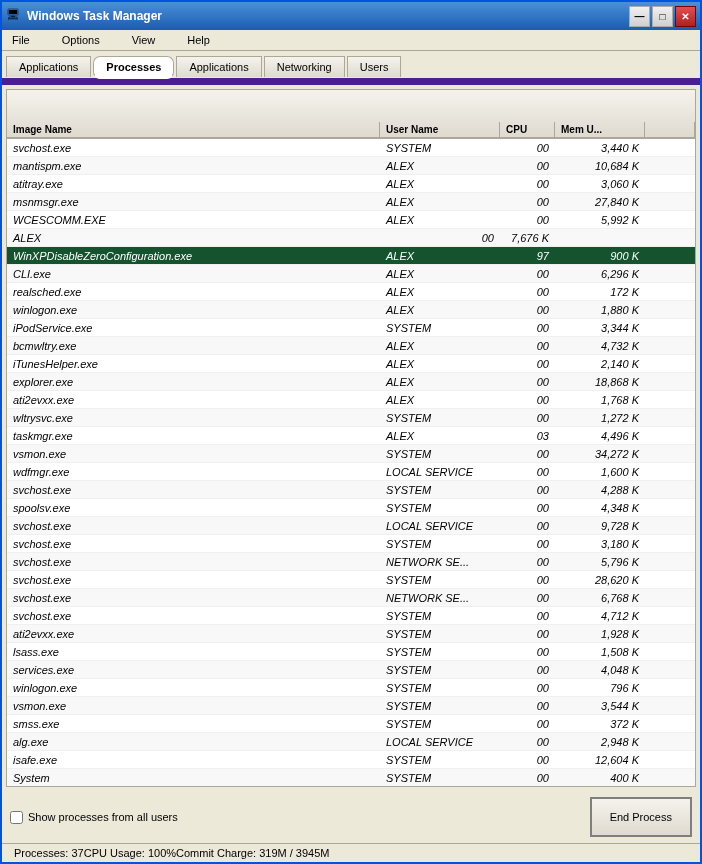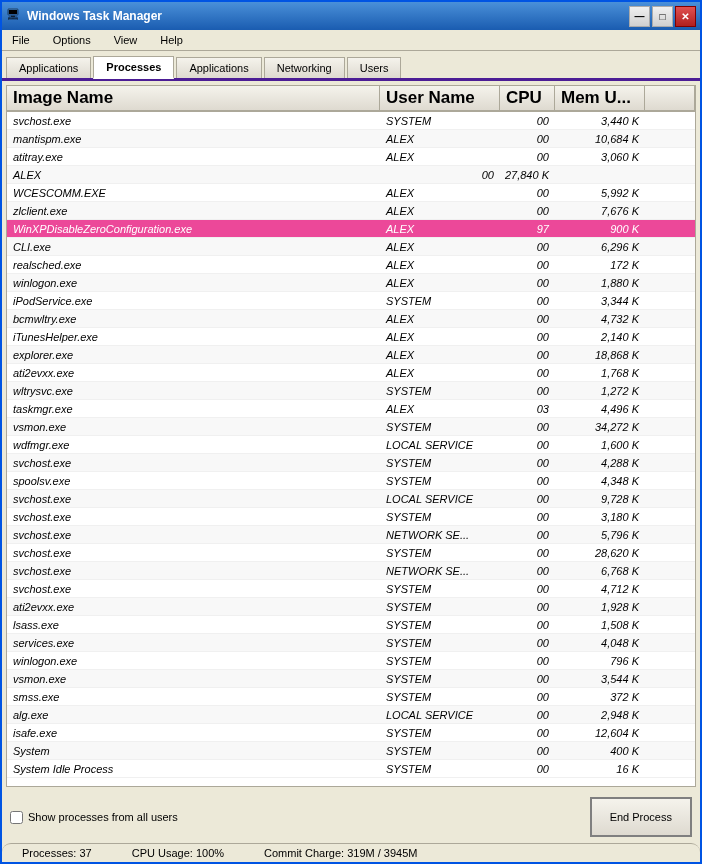--- a/index.html
+++ b/index.html
@@ -59,51 +59,52 @@
     }
     .title-btn.close {
       background: linear-gradient(to bottom, #e05050, #b02020);
       color: white;
       border-color: #800000;
     }
     .menu-bar {
       background: #ece9d8;
       padding: 2px 4px;
       display: flex;
-      gap: 11px;
+      gap: 20px;
       border-bottom: 1px solid #aca899;
     }
     .menu-item {
       padding: 2px 6px;
       cursor: pointer;
       font-size: 11px;
     }
     .tabs-bar {
       background: #ece9d8;
       display: flex;
-      align-items: center;
+      align-items: flex-start;
       padding: 4px 4px 0 4px;
-      border-bottom: 3px solid #4c1d95;
+      border-bottom: 7px solid #4c1d95;
     }
     .tab {
       padding: 4px 12px;
       border: 1px solid #aca899;
       background: linear-gradient(to bottom, #f5f3ec, #dedad0);
       cursor: pointer;
       margin-right: 2px;
       border-bottom: none;
       font-size: 11px;
       position: relative;
       bottom: -1px;
     }
     .tab.active {
       background: #ffffff;
       border-bottom: 2px solid white;
       font-weight: bold;
       z-index: 2;
+      border-radius: 7px;
     }
     .content {
       flex: 1;
       background: white;
       margin: 4px;
       border: 1px solid #aca899;
       overflow: hidden;
       display: flex;
       flex-direction: column;
     }
@@ -113,42 +114,43 @@
       background: linear-gradient(to bottom, #f5f3ec, #dedad0);
       border-bottom: 2px solid #aca899;
       min-height: 22px;
     }
     .table-header-cell {
       padding: 2px 6px;
       border-right: 1px solid #aca899;
       font-weight: bold;
       display: flex;
       align-items: center;
-      font-size: 17px;
+      font-size: 10px;
       cursor: pointer;
+      margin-top: 32px;
     }
     .table-body {
       overflow-y: auto;
       flex: 1;
       font-style: italic;
     }
     .table-row {
       display: grid;
       grid-template-columns: 1fr 120px 55px 90px 50px;
       border-bottom: 1px solid #f0f0f0;
       min-height: 18px;
     }
     .table-row:nth-child(odd) {
       background: #ffffff;
     }
     .table-row:nth-child(even) {
       background: #f8f8f8;
     }
     .table-row.selected {
-      background: #ec4899;
+      background: #14532d;
       color: white;
     }
     .table-cell {
       padding: 1px 6px;
       display: flex;
       align-items: center;
       font-size: 11px;
       overflow: hidden;
       white-space: nowrap;
     }
@@ -172,25 +174,23 @@
       padding: 12px 18px;
       background: linear-gradient(to bottom, #f5f3ec, #dedad0);
       border: 2px solid #7f7f7f;
       cursor: pointer;
       font-size: 11px;
       font-family: 'Tahoma', 'Arial', sans-serif;
     }
     .status-bar {
       background: #ece9d8;
       border-top: 1px solid #aca899;
-      padding: 3px 20px;
-      display: flex;
-      gap: 40px;
-      font-size: 11px;
-      border-radius: 9px;
+      padding: 3px 12px;
+      display: flex;
+      font-size: 11px;
     }
     .status-item {
       font-size: 11px;
     }
   </style>
 </head>
 <body>
 
 <div class="window">
 
@@ -245,34 +245,34 @@
           <div class="table-cell"></div>
         </div>
         <div class="table-row">
           <div class="table-cell">atitray.exe</div>
           <div class="table-cell">ALEX</div>
           <div class="table-cell num">00</div>
           <div class="table-cell num">3,060 K</div>
           <div class="table-cell"></div>
         </div>
         <div class="table-row">
+          <div class="table-cell">msnmsgr.exe</div>
           <div class="table-cell">ALEX</div>
           <div class="table-cell num">00</div>
           <div class="table-cell num">27,840 K</div>
           <div class="table-cell"></div>
         </div>
         <div class="table-row">
           <div class="table-cell">WCESCOMM.EXE</div>
           <div class="table-cell">ALEX</div>
           <div class="table-cell num">00</div>
           <div class="table-cell num">5,992 K</div>
           <div class="table-cell"></div>
         </div>
         <div class="table-row">
-          <div class="table-cell">zlclient.exe</div>
           <div class="table-cell">ALEX</div>
           <div class="table-cell num">00</div>
           <div class="table-cell num">7,676 K</div>
           <div class="table-cell"></div>
         </div>
         <div class="table-row selected">
           <div class="table-cell">WinXPDisableZeroConfiguration.exe</div>
           <div class="table-cell">ALEX</div>
           <div class="table-cell num">97</div>
           <div class="table-cell num">900 K</div>

